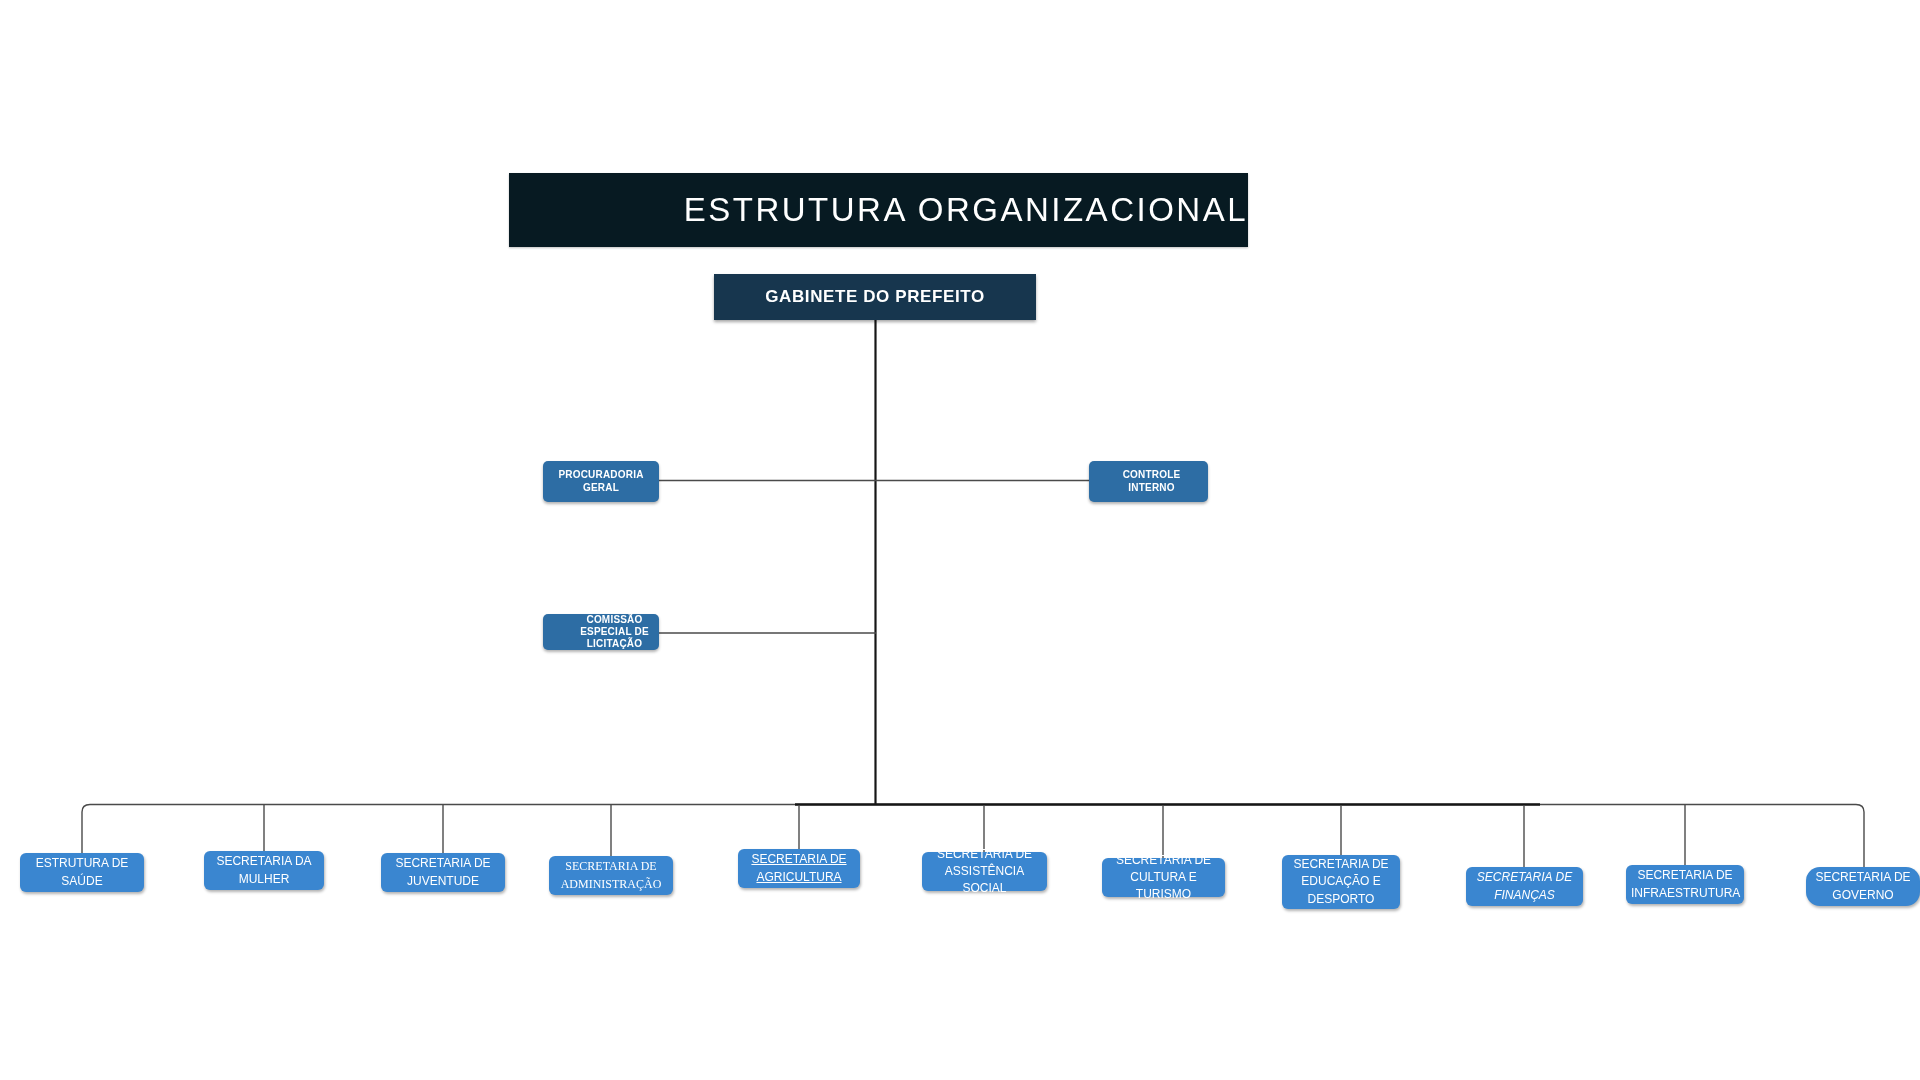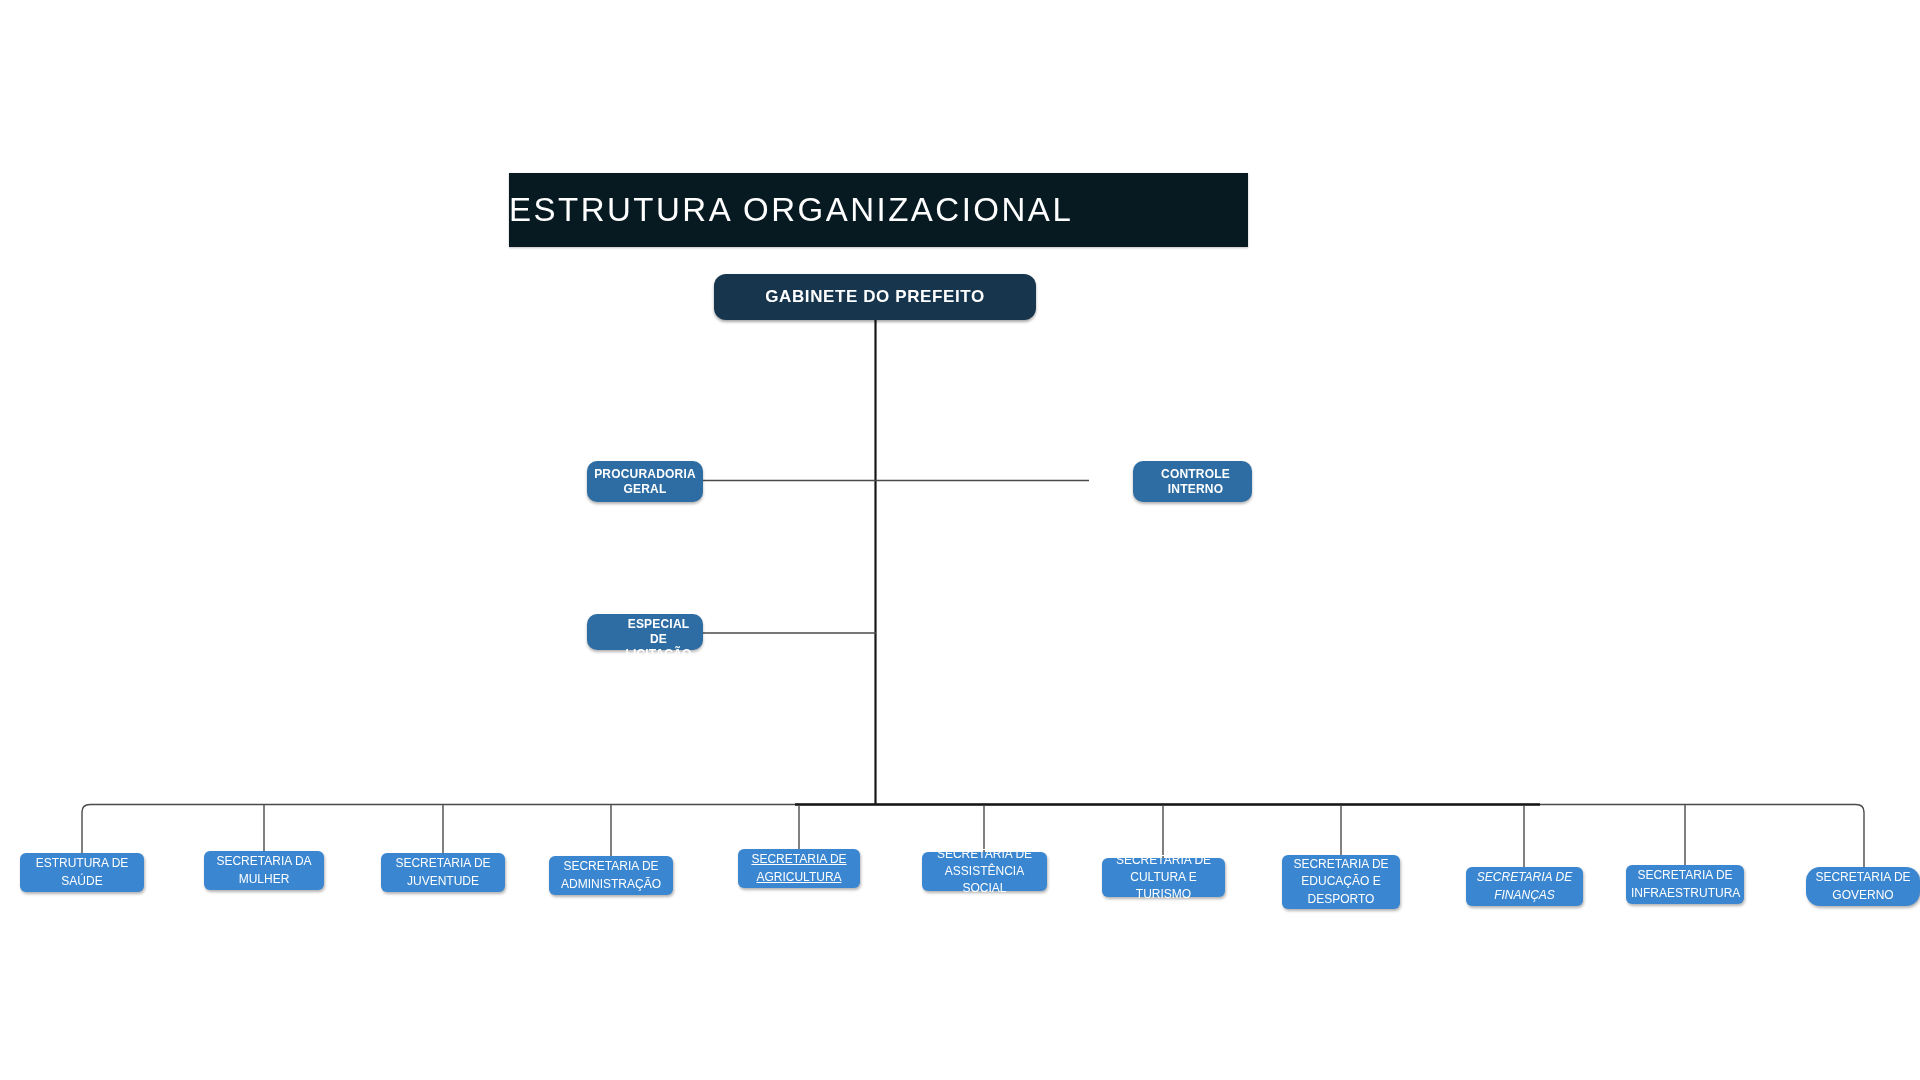--- a/index.html
+++ b/index.html
@@ -8,68 +8,67 @@
     width:1920px;height:1080px;
     background:var(--page-bg,#fff);
     font-family:"Liberation Sans",sans-serif;
     overflow:hidden;
   }
   .connectors{position:absolute;left:0;top:0;pointer-events:none;}
 
   .title-banner{
     position:absolute;left:509px;top:173px;width:739px;height:74px;
     background:var(--banner-bg,#071a22);
-    display:flex;align-items:center;justify-content:flex-start;
+    display:flex;align-items:center;justify-content:flex-end;
     box-shadow:0 1px 2px rgba(0,0,0,.25);
   }
   .title-banner span{
     color:var(--node-text-color,#fff);
     font-size:33px;font-weight:400;letter-spacing:2.5px;
     white-space:nowrap;
   }
 
   .node{
     position:absolute;
     display:flex;align-items:center;justify-content:center;
     text-align:center;color:var(--node-text-color,#fff);
     box-sizing:border-box;
   }
   .node span{display:block;width:100%;}
 
   .root-node{
     left:714px;top:274px;width:322px;height:46px;
     background:var(--root-node-bg,#17364e);
-    border-radius:12px;
+    border-radius:0;
     font-size:17px;font-weight:bold;letter-spacing:.6px;
     box-shadow:0 2px 3px rgba(0,0,0,.35);
   }
 
   .staff{
     background:var(--staff-node-bg,#2d6da4);
-    border-radius:10px;
-    font-size:12px;font-weight:bold;line-height:1.22;letter-spacing:.2px;
+    border-radius:5px;
+    font-size:10px;font-weight:bold;line-height:1.22;letter-spacing:.2px;
     box-shadow:0 2px 3px rgba(0,0,0,.3);
     padding:3px 6px;
-    margin-left:44px;
   }
   .staff.procuradoria{left:543px;top:461px;width:116px;height:41px;}
   .staff.controle{left:1089px;top:461px;width:119px;height:41px;padding-left:12px;}
   .staff.comissao{left:543px;top:614px;width:116px;height:36px;padding-left:33px;}
 
   .sec{
     background:var(--secretaria-node-bg,#3a86d0);
     border-radius:6px;
     font-size:12px;font-weight:400;line-height:1.42;
     box-shadow:1px 2px 3px rgba(0,0,0,.3);
     padding:2px 5px;
   }
   .sec.s1 {left:20px;  top:853px;width:124px;height:39px;}
   .sec.s2 {left:204px; top:851px;width:120px;height:39px;}
   .sec.s3 {left:381px; top:853px;width:124px;height:39px;align-items:center;}
-  .sec.s4 {left:549px; top:856px;width:124px;height:39px;}
+  .sec.s4 {left:549px; top:856px;width:124px;height:39px;font-family:Liberation Serif, serif;}
   .sec.s5 {left:738px; top:849px;width:122px;height:39px;text-decoration:underline;}
   .sec.s6 {left:922px; top:852px;width:125px;height:39px;}
   .sec.s7 {left:1102px;top:858px;width:123px;height:39px;}
   .sec.s8 {left:1282px;top:855px;width:118px;height:54px;}
   .sec.s9 {left:1466px;top:867px;width:117px;height:39px;font-style:italic;}
   .sec.s10{left:1626px;top:865px;width:118px;height:39px;}
   .sec.s11{left:1806px;top:867px;width:114px;height:39px;border-radius:14px;}
 </style>
 </head>
 <body>

